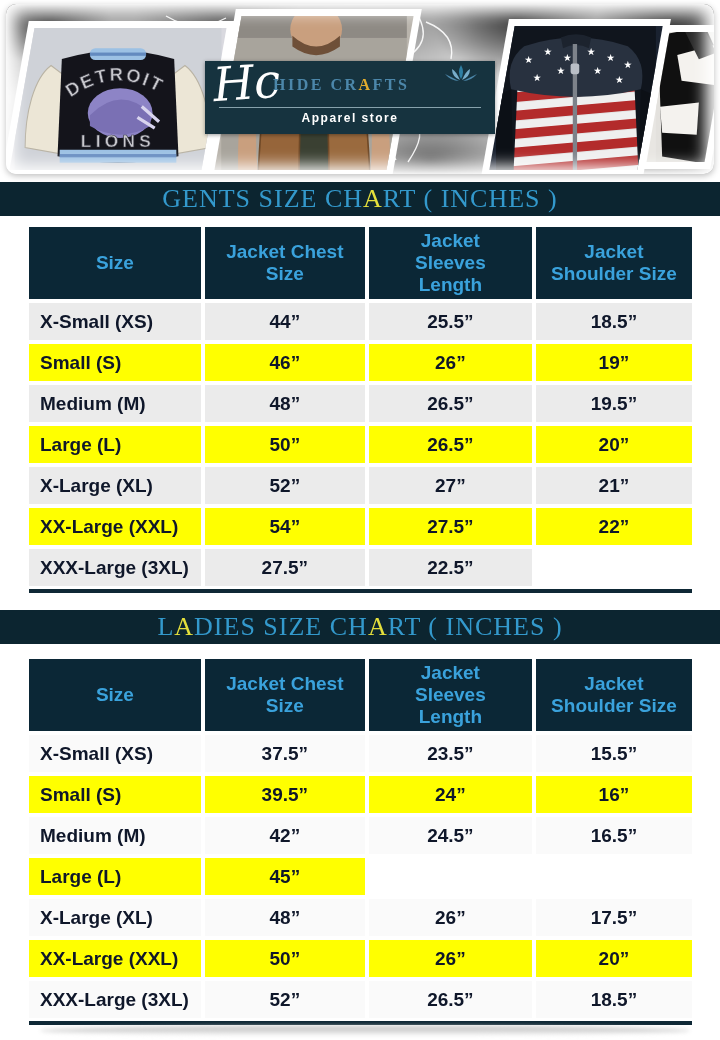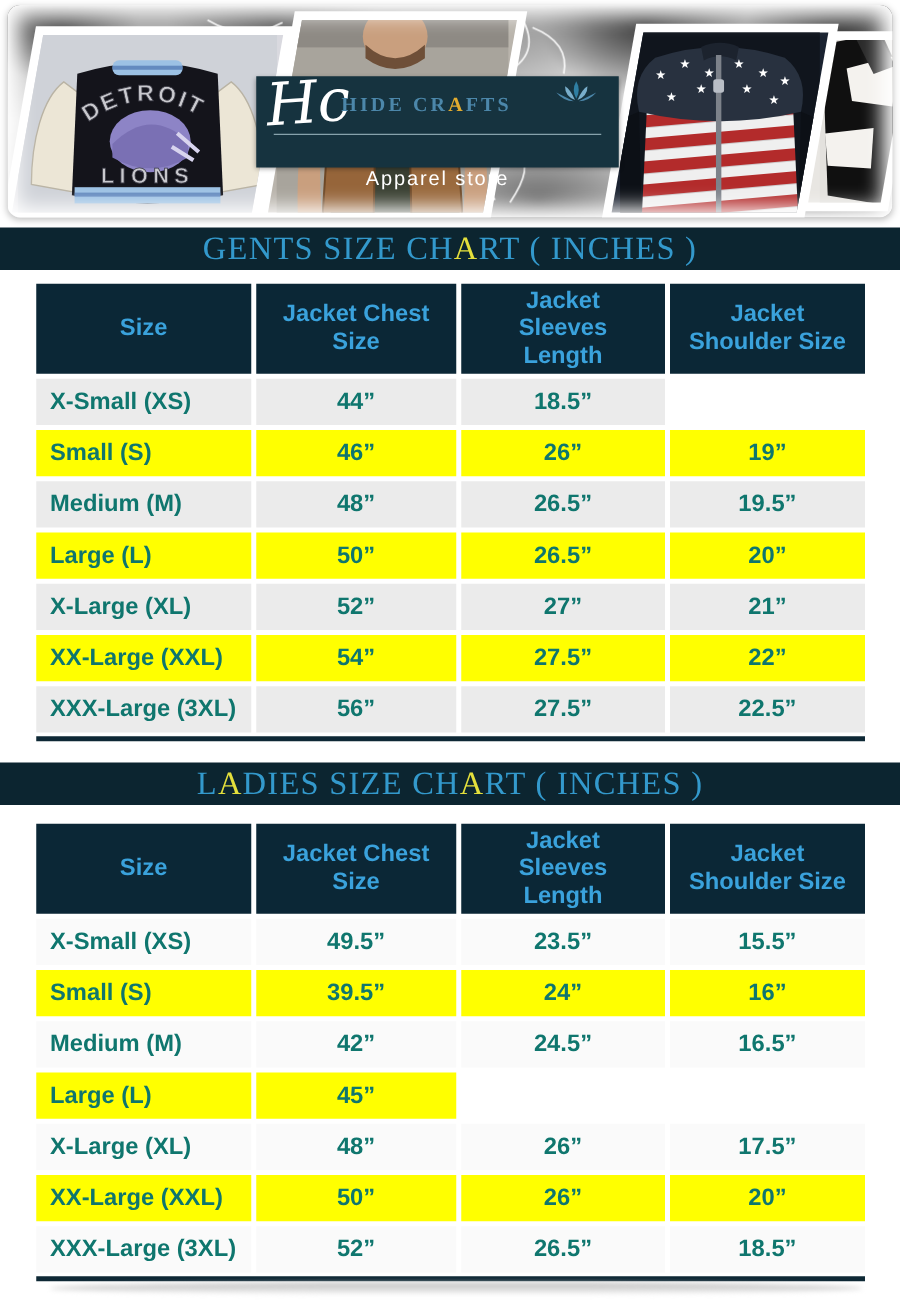--- a/index.html
+++ b/index.html
@@ -53,21 +53,21 @@
   }
   .brand{
     position:absolute;left:68px;top:15px;white-space:nowrap;
     font-family:"Liberation Serif",serif;font-weight:bold;font-size:16px;
     letter-spacing:2.5px;color:#4C87AA;
   }
   .brand .accent{color:#E2AC2F;}
   .logo-divider{position:absolute;left:14px;right:14px;top:46px;height:1px;background:#87A2AC;}
   .tagline{
     position:absolute;left:0;right:0;top:50px;text-align:center;color:#fff;
-    font-size:16px;font-weight:normal;letter-spacing:1.5px;margin-top:24px;
+    font-size:12px;font-weight:bold;letter-spacing:1.5px;
   }
   .lotus{position:absolute;right:16px;top:2px;}
 
   
   .title-bar{
     position:absolute;left:0;width:720px;height:34px;background:#0C2530;
     display:flex;align-items:center;justify-content:center;
     font-family:"Liberation Serif",serif;font-size:26px;letter-spacing:1px;
     color:#3399CC;white-space:pre;
   }
@@ -83,21 +83,21 @@
   #gents-table{top:227px;}
   #ladies-table{top:659px;}
   .trow{display:grid;grid-template-columns:175fr 163fr 166fr 159fr;column-gap:4px;}
   .th{
     background:#0B2736;color:#3AA2DC;font-weight:bold;font-size:19px;line-height:1.15;
     height:72px;display:flex;align-items:center;justify-content:center;
     text-align:center;white-space:pre-line;
   }
   .td{
     height:37px;display:flex;align-items:center;justify-content:center;
-    font-weight:bold;font-size:19px;color:#0f766e;background:#EBEBEB;
+    font-weight:bold;font-size:19px;color:#0f172a;background:#EBEBEB;
   }
   .ladies .td{background:#FAFAFA;}
   .hl-row .td{background:#FFFF00 !important;}
   .size-col{justify-content:flex-start;padding-left:11px;}
   .table-footer{height:4px;background:#0E2835;margin-top:-1px;}
   .bottom-shadow{
     position:absolute;left:40px;top:1026px;width:650px;height:9px;
     background:linear-gradient(180deg,#bdbdbd,#f1f1f1);border-radius:50%/60%;
     filter:blur(2px);
   }
@@ -242,20 +242,21 @@
 Size</div>
         <div class="th">Jacket
 Sleeves
 Length</div>
         <div class="th">Jacket
 Shoulder Size</div>
       </div>
       <div class="trow">
         <div class="td size-col">X-Small (XS)</div>
         <div class="td">44”</div>
+        <div class="td">25.5”</div>
         <div class="td">18.5”</div>
       </div>
       <div class="trow hl-row">
         <div class="td size-col">Small (S)</div>
         <div class="td">46”</div>
         <div class="td">26”</div>
         <div class="td">19”</div>
       </div>
       <div class="trow">
         <div class="td size-col">Medium (M)</div>
@@ -276,42 +277,41 @@
         <div class="td">21”</div>
       </div>
       <div class="trow hl-row">
         <div class="td size-col">XX-Large (XXL)</div>
         <div class="td">54”</div>
         <div class="td">27.5”</div>
         <div class="td">22”</div>
       </div>
       <div class="trow">
         <div class="td size-col">XXX-Large (3XL)</div>
-        <div class="td">56”</div>
         <div class="td">27.5”</div>
         <div class="td">22.5”</div>
       </div>
       <div class="table-footer"></div>
     </div>
 
   <div class="title-bar" id="ladies-bar"><span>L</span><span class="accent">A</span><span>DIES SIZE CH</span><span class="accent">A</span><span>RT ( INCHES )</span></div>
   <div class="size-table ladies" id="ladies-table">
       <div class="trow">
         <div class="th">Size</div>
         <div class="th">Jacket Chest
 Size</div>
         <div class="th">Jacket
 Sleeves
 Length</div>
         <div class="th">Jacket
 Shoulder Size</div>
       </div>
       <div class="trow">
         <div class="td size-col">X-Small (XS)</div>
-        <div class="td">49.5”</div>
+        <div class="td">37.5”</div>
         <div class="td">23.5”</div>
         <div class="td">15.5”</div>
       </div>
       <div class="trow hl-row">
         <div class="td size-col">Small (S)</div>
         <div class="td">39.5”</div>
         <div class="td">24”</div>
         <div class="td">16”</div>
       </div>
       <div class="trow">

